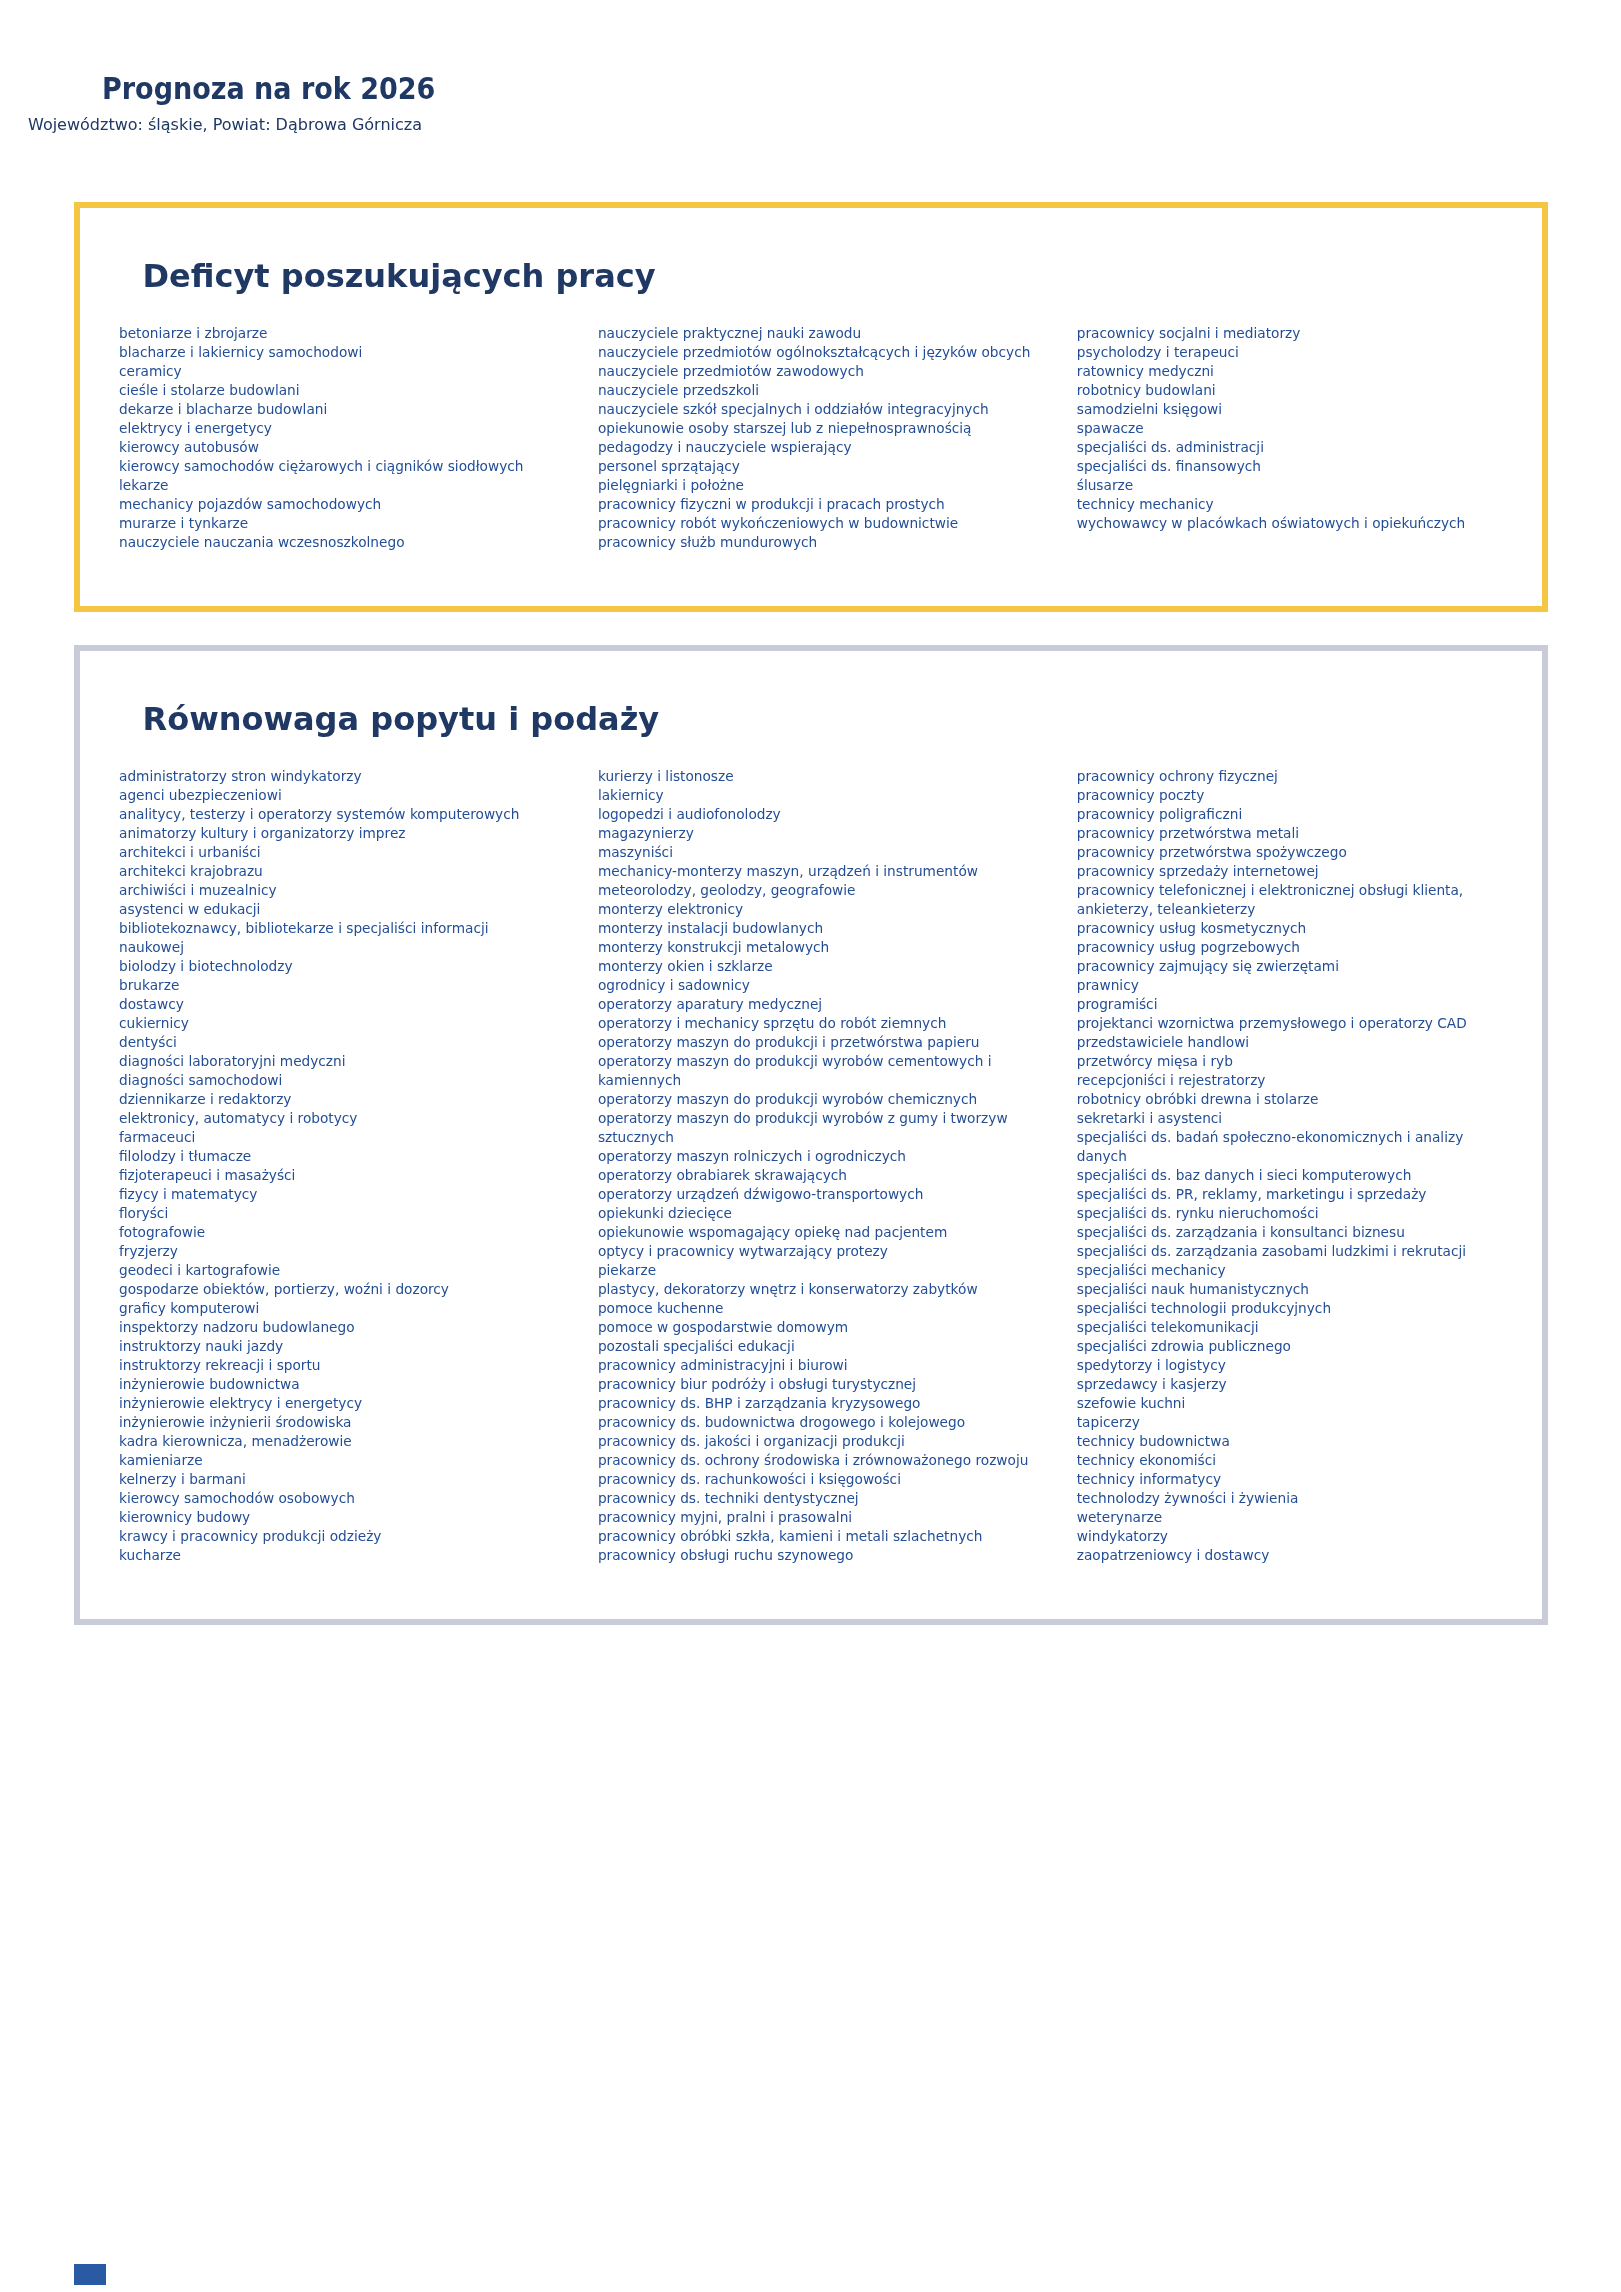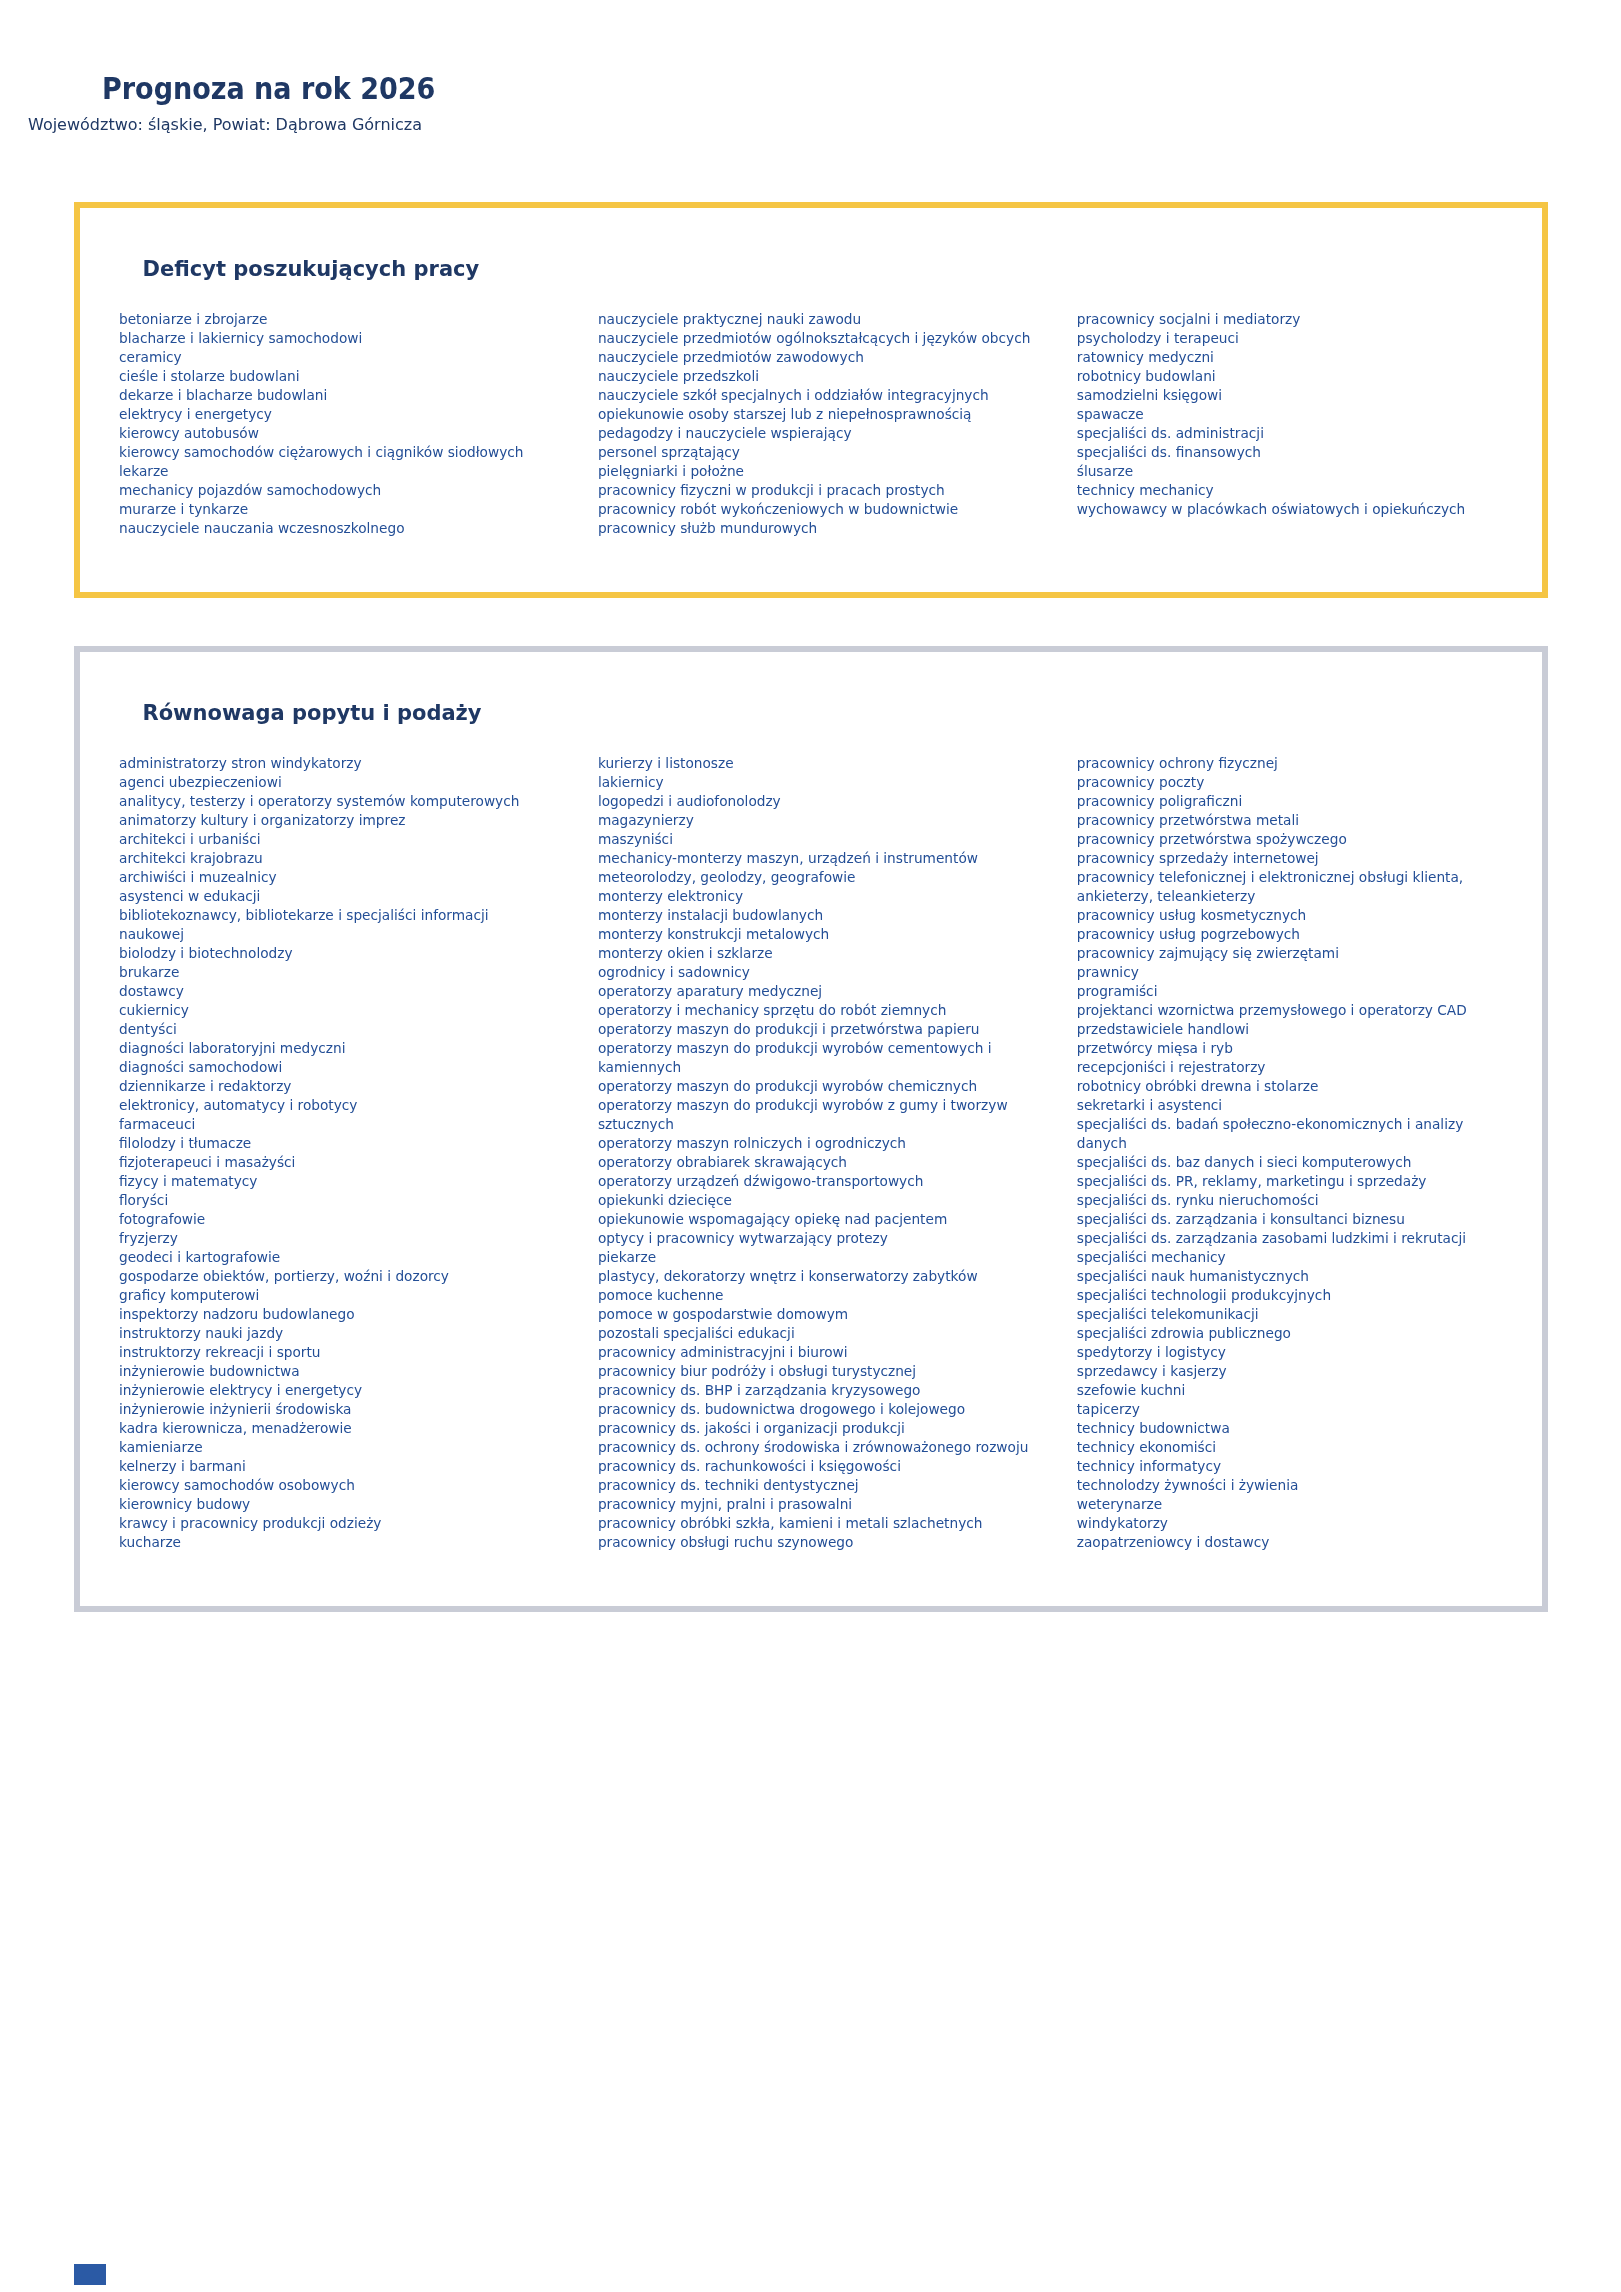--- a/index.html
+++ b/index.html
@@ -45,25 +45,25 @@
     margin-left:74px;
     background:#ffffff;
     padding:49px 27.4px 54px 39px;
   }
   .box.deficit{
     border:6.9px solid var(--deficit-border);
     margin-top:68px;
   }
   .box.balance{
     border:6.9px solid var(--balance-border);
-    margin-top:48px;
+    margin-top:33px;
   }
   .section-title{
     margin:0 0 29px 23.5px;
-    font-size:21px;
+    font-size:32px;
     font-weight:bold;
     color:var(--heading);
   }
   .cols{
     display:flex;
     gap:41px;
   }
   .col{
     flex:1;
     min-width:0;

